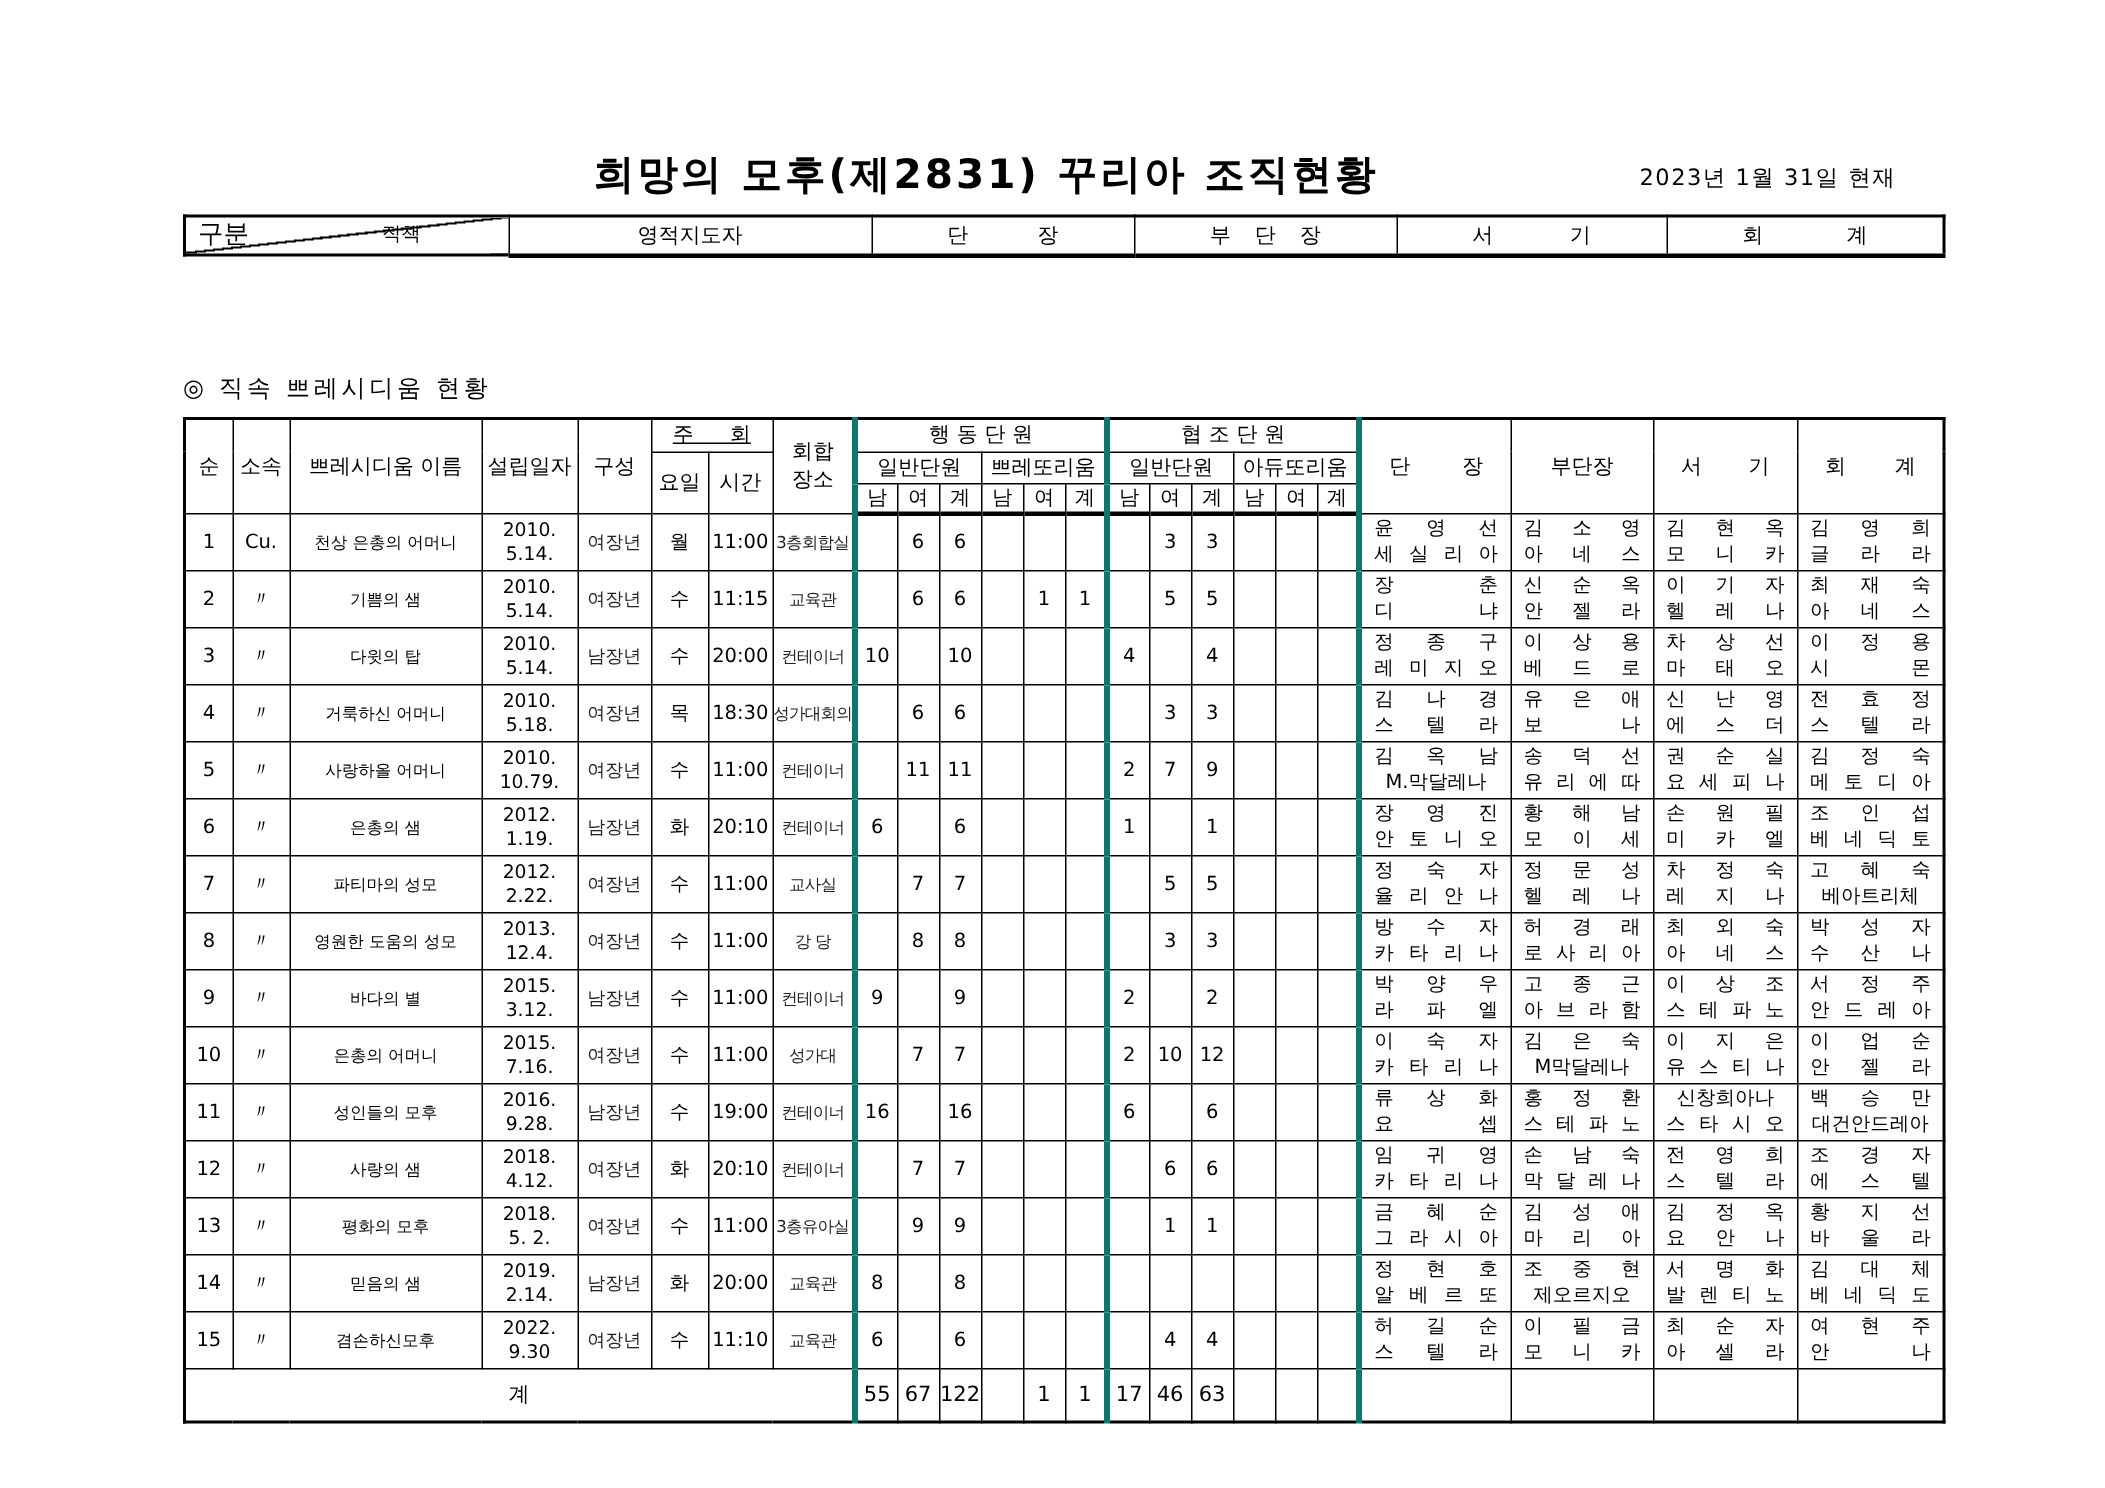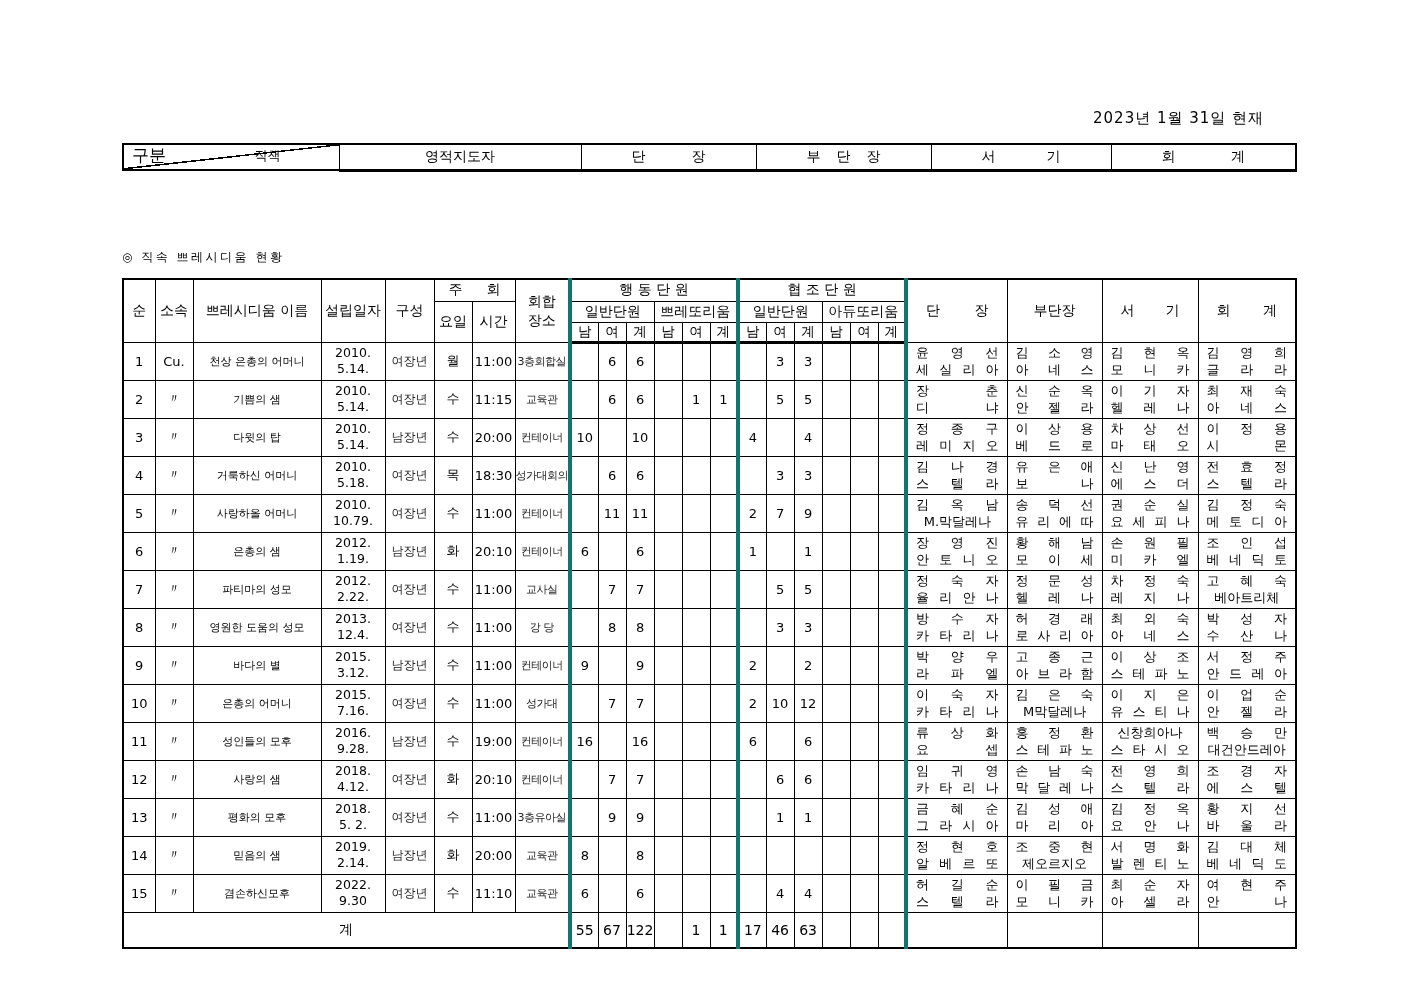--- a/index.html
+++ b/index.html
@@ -1,21 +1,21 @@
 <!DOCTYPE html>
 <html><head>
 <meta charset="utf-8">
 <style>
   html,body{margin:0;padding:0;background:#fff;}
   .page{position:relative;width:1403px;height:992px;background:#fff;
         font-family:"DejaVu Sans",sans-serif;color:#000;overflow:hidden;}
   .title{position:absolute;left:0;top:98px;width:1315px;text-align:center;
          font-size:27px;font-weight:bold;letter-spacing:2px;}
   .asof{position:absolute;left:1093px;top:109px;font-size:15px;letter-spacing:1px;}
-  .section{position:absolute;left:122px;top:249px;font-size:12px;letter-spacing:2.5px;}
+  .section{position:absolute;left:122px;top:249px;font-size:16px;letter-spacing:2.5px;}
 
   table{border-collapse:collapse;table-layout:fixed;}
   td,th{border:1px solid #000;overflow:hidden;white-space:nowrap;
         font-weight:normal;font-size:13px;padding:0;}
 
   
   .officers{position:absolute;left:122px;top:143px;width:1173px;border:2px solid #000;}
   .officers tr.oHead{height:26px;}
   .officers tr.oHead th{font-size:14px;padding:0 50px;border-bottom:3px solid #000;}
   .officers tr{height:22px;}
@@ -43,29 +43,30 @@
   .main tfoot td{text-align:center;font-size:14px;}
   .bL2{border-left:4px solid #0f766e;}
   .name{font-size:11px;}
   .dateCell div{line-height:16px;font-size:12.5px;}
   .comp{font-size:12px;color:#222;}
   .place{font-size:11px;letter-spacing:-0.5px;color:#222;}
   .num{font-size:13px;}
   .officer{vertical-align:middle;}
   .officer div{line-height:17px;font-size:13px;padding:0 8px;}
   .mOff{padding:0 18px !important;}
-  .wk{padding:0 14px !important;}
+  .wk{padding:0 14px !important;text-decoration:underline;}
   .placeHdr div{line-height:19px;text-align:center;}
   .jl{text-align:justify;text-align-last:justify;}
 </style>
 </head>
 <body>
 
 <div class="page">
 
+  <div class="title">희망의 모후(제2831) 꾸리아 조직현황</div>
   <div class="asof">2023년 1월 31일 현재</div>
 
   <table class="officers">
     <colgroup>
       <col style="width:216px">
         <col style="width:242px">
         <col style="width:175px">
       <col style="width:175px">
         <col style="width:180px">
         <col style="width:185px">

